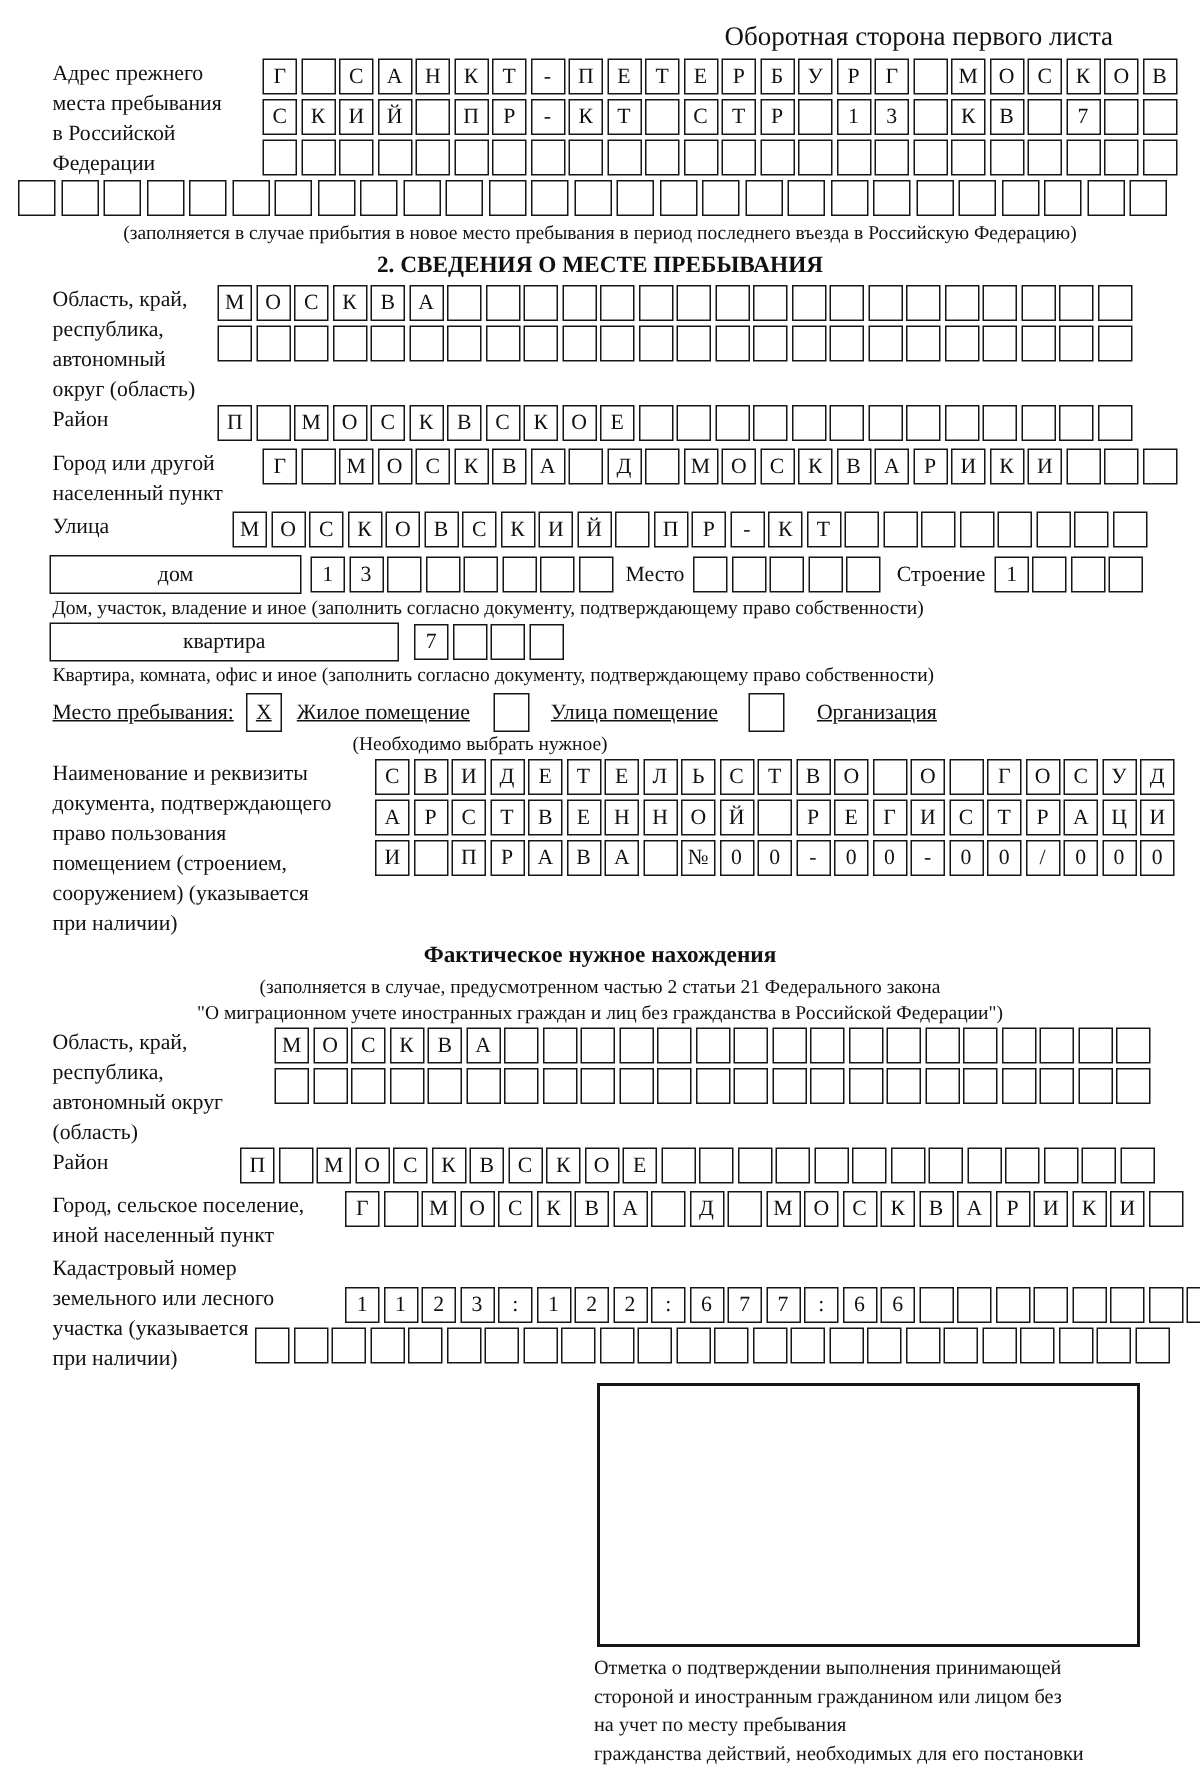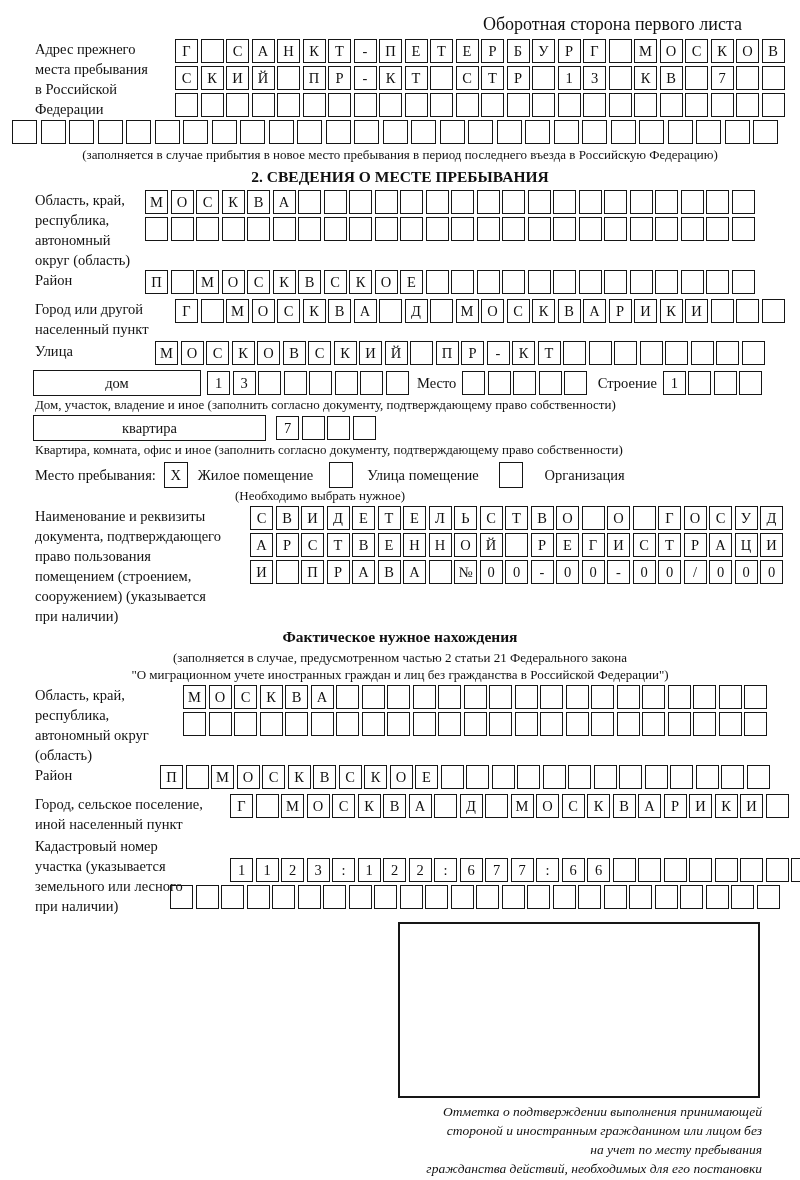--- a/index.html
+++ b/index.html
@@ -26,27 +26,27 @@
   .sect-title{ font-size:15.5px; font-weight:bold; text-align:center; margin:5px 0 4px 0; }
   .wide-rect{
     box-sizing:border-box; border:1.5px solid #161616; height:26px;
     display:flex; align-items:center; justify-content:center; font-size:14.5px; flex:0 0 auto;
   }
   .domrow{ display:flex; align-items:center; margin-left:33px; margin-top:2px; }
   .cbox{
     box-sizing:border-box; width:24px; height:26px; border:1.5px solid #161616;
     display:flex; align-items:center; justify-content:center; font-size:14.5px; flex:0 0 auto;
   }
-  .mesto{ display:flex; align-items:center; margin:4px 0 0 35px; }
+  .mesto{ display:flex; align-items:center; margin:4px 0 0 35px;text-decoration:underline; }
   .mesto-note{ width:570px; margin-left:35px; text-align:center; font-size:13px; }
   .stamp-box{
     box-sizing:border-box; margin:6px 0 4px 398px; width:362px; height:176px;
     border:2px solid #161616;
   }
-  .stamp-cap{ margin-left:396px; width:366px; text-align:right; font-size:13.5px; line-height:19px;font-style:italic; }
+  .stamp-cap{ margin-left:396px; width:366px; text-align:left; font-size:13.5px; line-height:19px; }
   .ml35{ margin-left:35px; }
   .ml12{ margin-left:12px; }
   .mt2{ margin-top:2px; }
   .mt4{ margin-top:4px; }
   .shift-left{ position:relative; left:-60px; }
 </style>
 </head>
 <body>
 
 <div class="hdr">Оборотная сторона первого листа</div>
@@ -592,22 +592,22 @@
       <span class="cell">И</span>
       <span class="cell">К</span>
       <span class="cell">И</span>
       <span class="cell"></span>
     </div>
 </div>
 
 <div class="block ml35 mt2">
   <div class="lbl" style="width:195px">
       <div class="lbl-line">Кадастровый номер</div>
+      <div class="lbl-line">земельного или лесного</div>
       <div class="lbl-line">участка (указывается</div>
-      <div class="lbl-line">земельного или лесного</div>
       <div class="lbl-line">при наличии)</div>
     </div>
   <div class="cellcol" style="margin-top:22px">
     <div class="cellrow">
         <span class="cell">1</span>
         <span class="cell">1</span>
         <span class="cell">2</span>
         <span class="cell">3</span>
         <span class="cell">:</span>
         <span class="cell">1</span>

